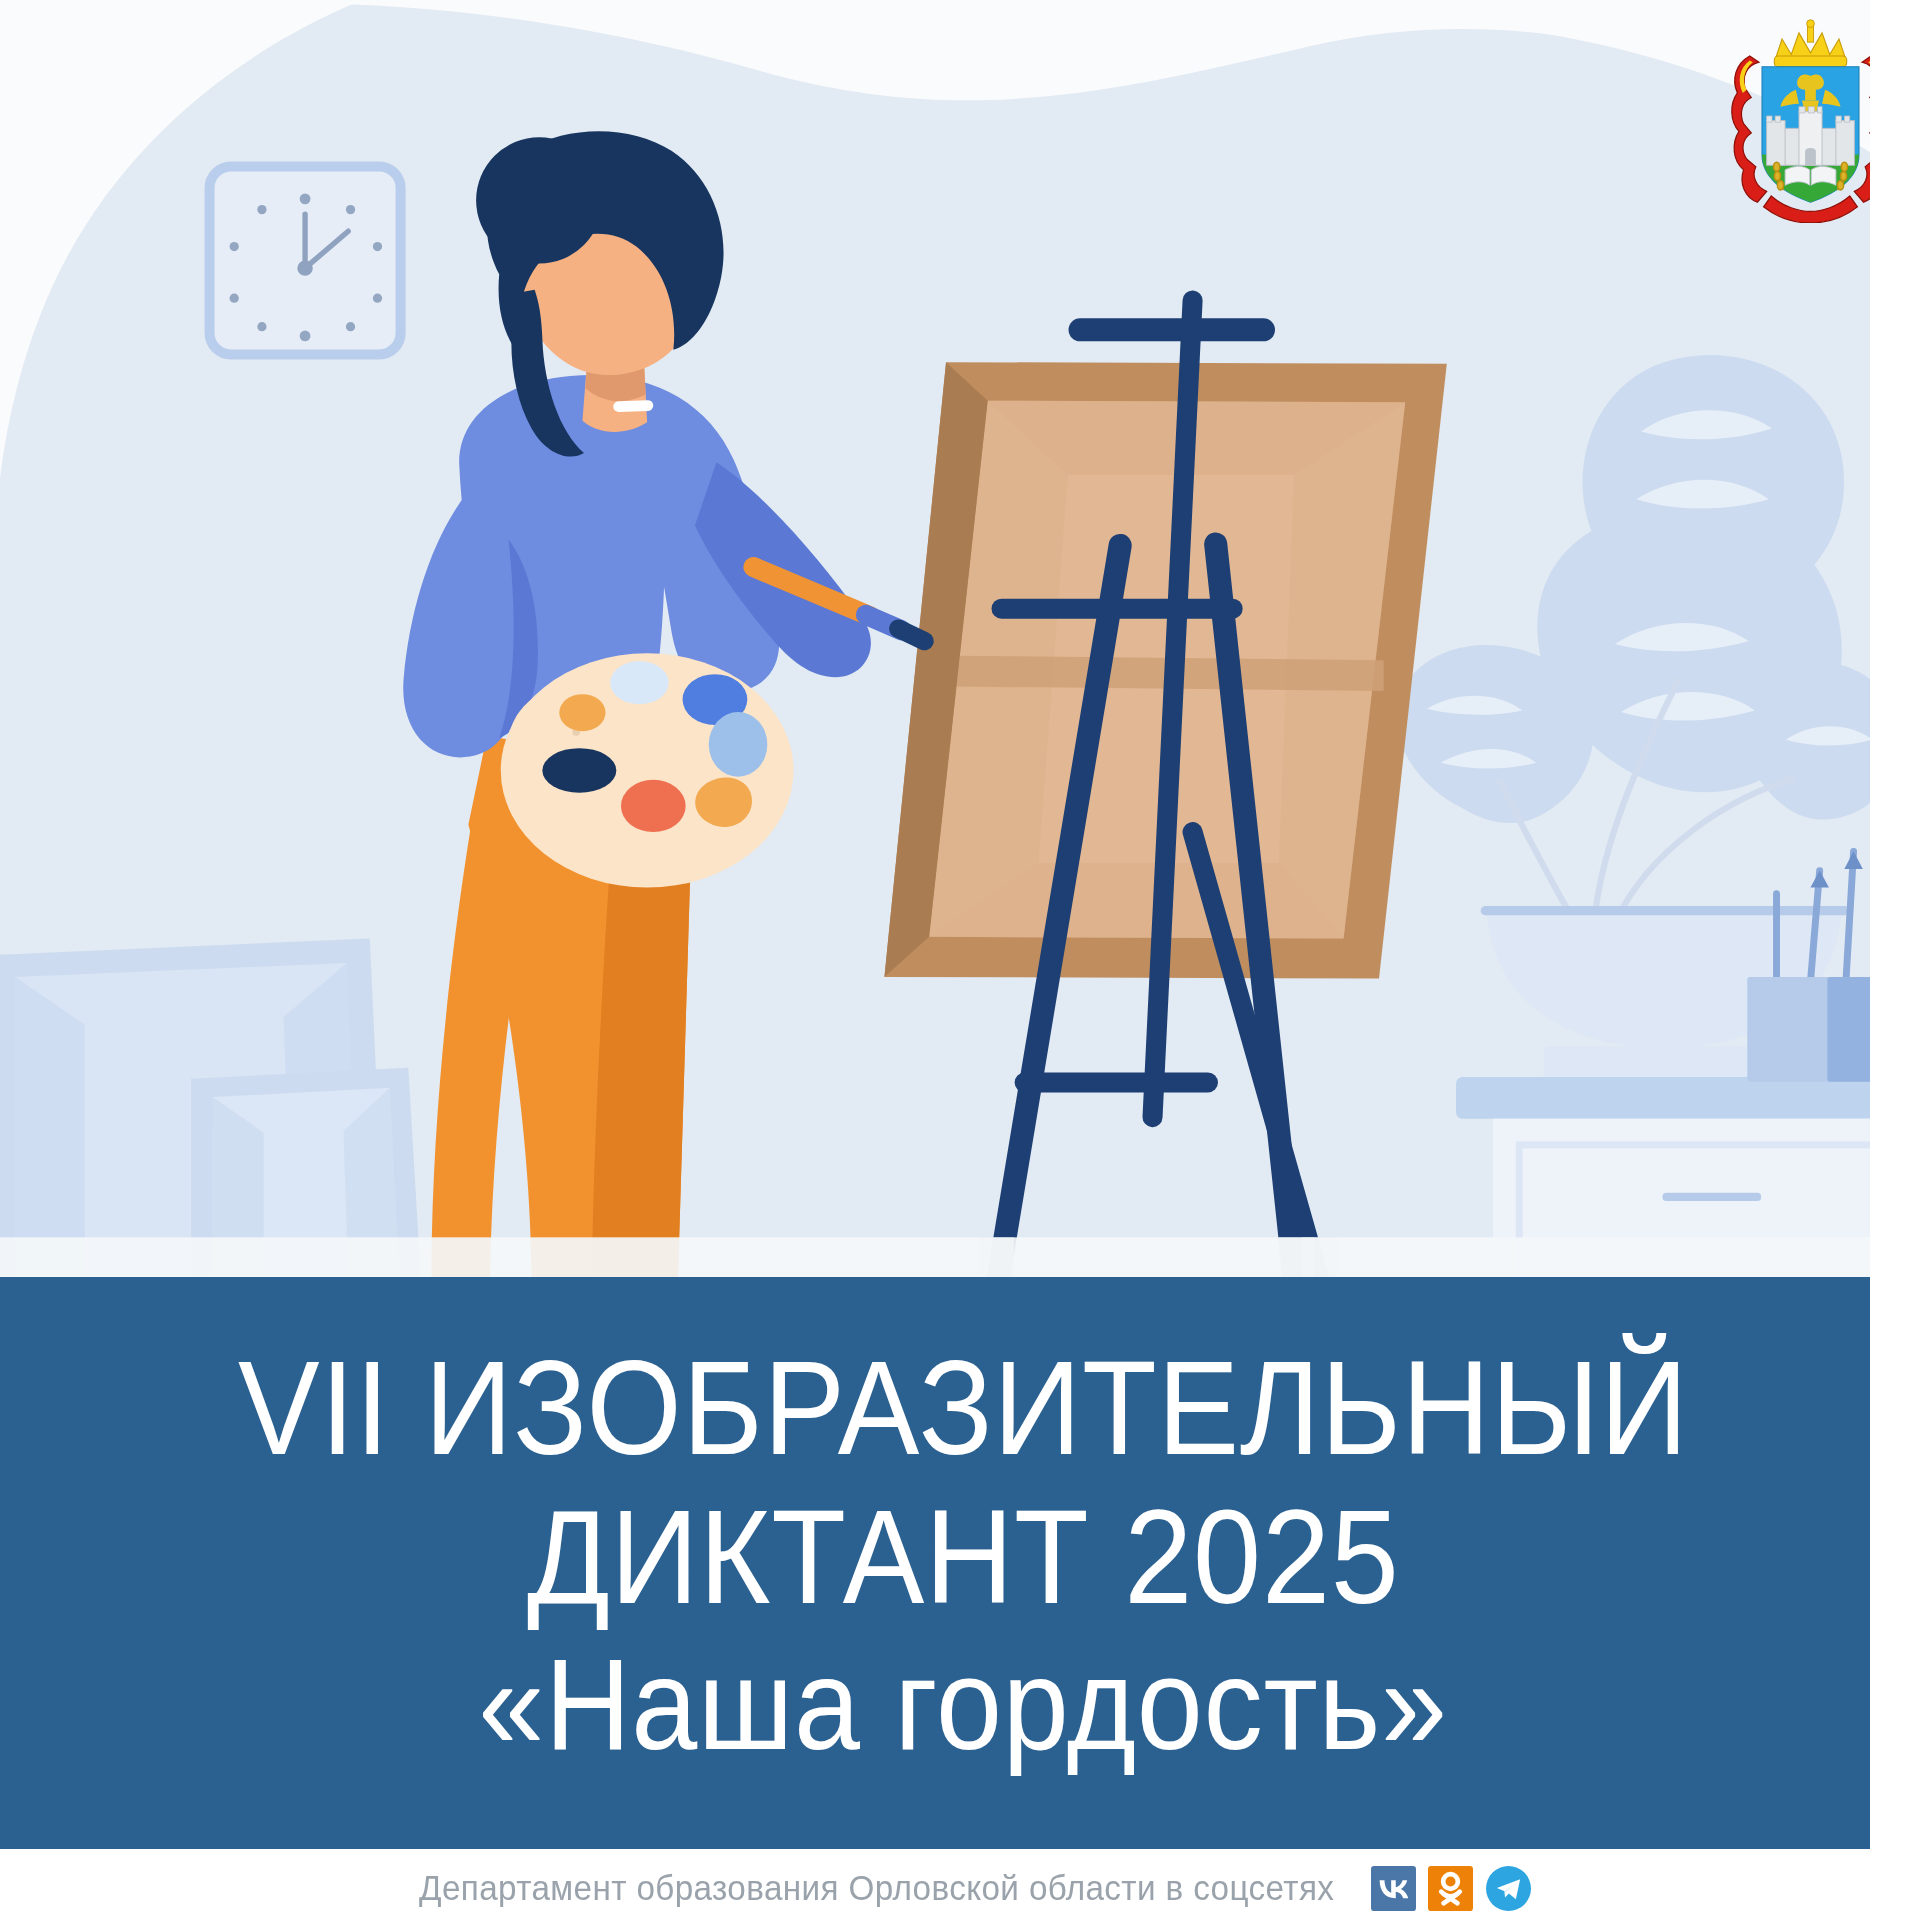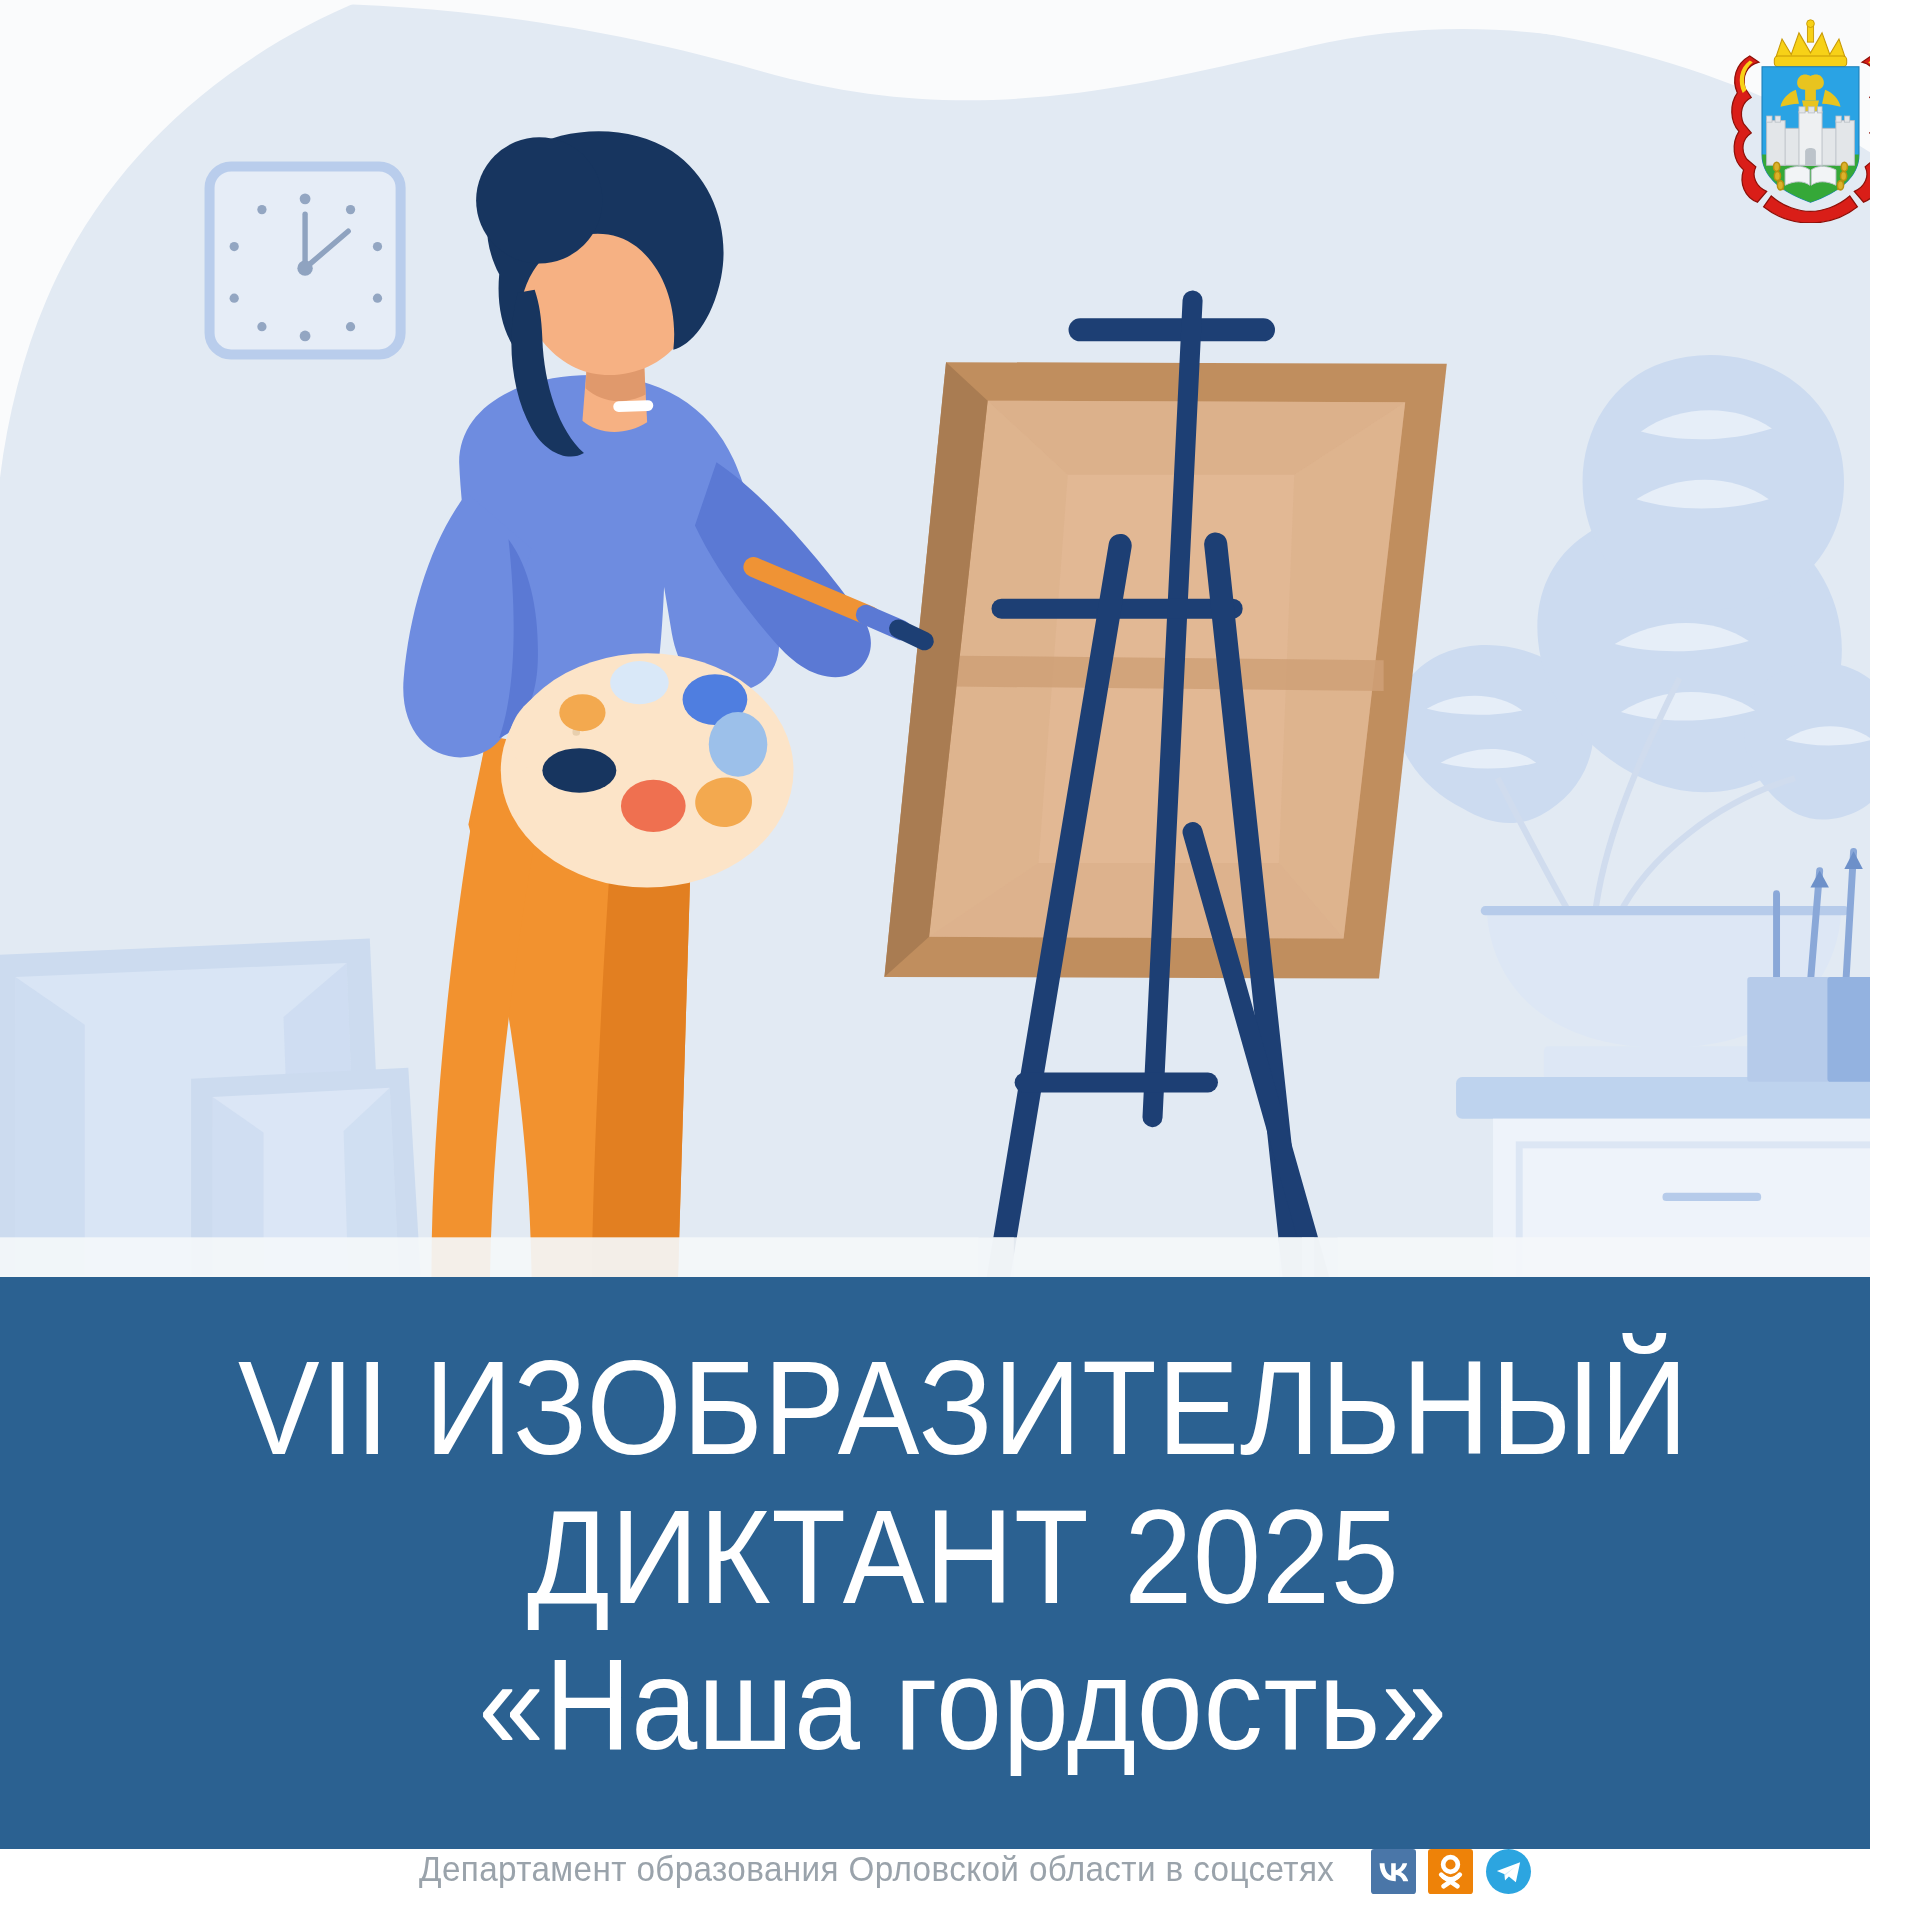--- a/index.html
+++ b/index.html
@@ -69,20 +69,21 @@
 
   
   .footer {
     position: absolute;
     left: 0;
     top: 1849px;
     width: 1926px;
     height: 78px;
     background: #ffffff;
     display: flex;
+    align-items: center;
     justify-content: center;
     gap: 12.3px;
   }
   .footer-text {
     color: #9aa3ab;
     font-family: "Liberation Sans", sans-serif;
     font-size: 35px;
     letter-spacing: 0.4px;
     transform: scaleX(0.95);
     white-space: nowrap;

